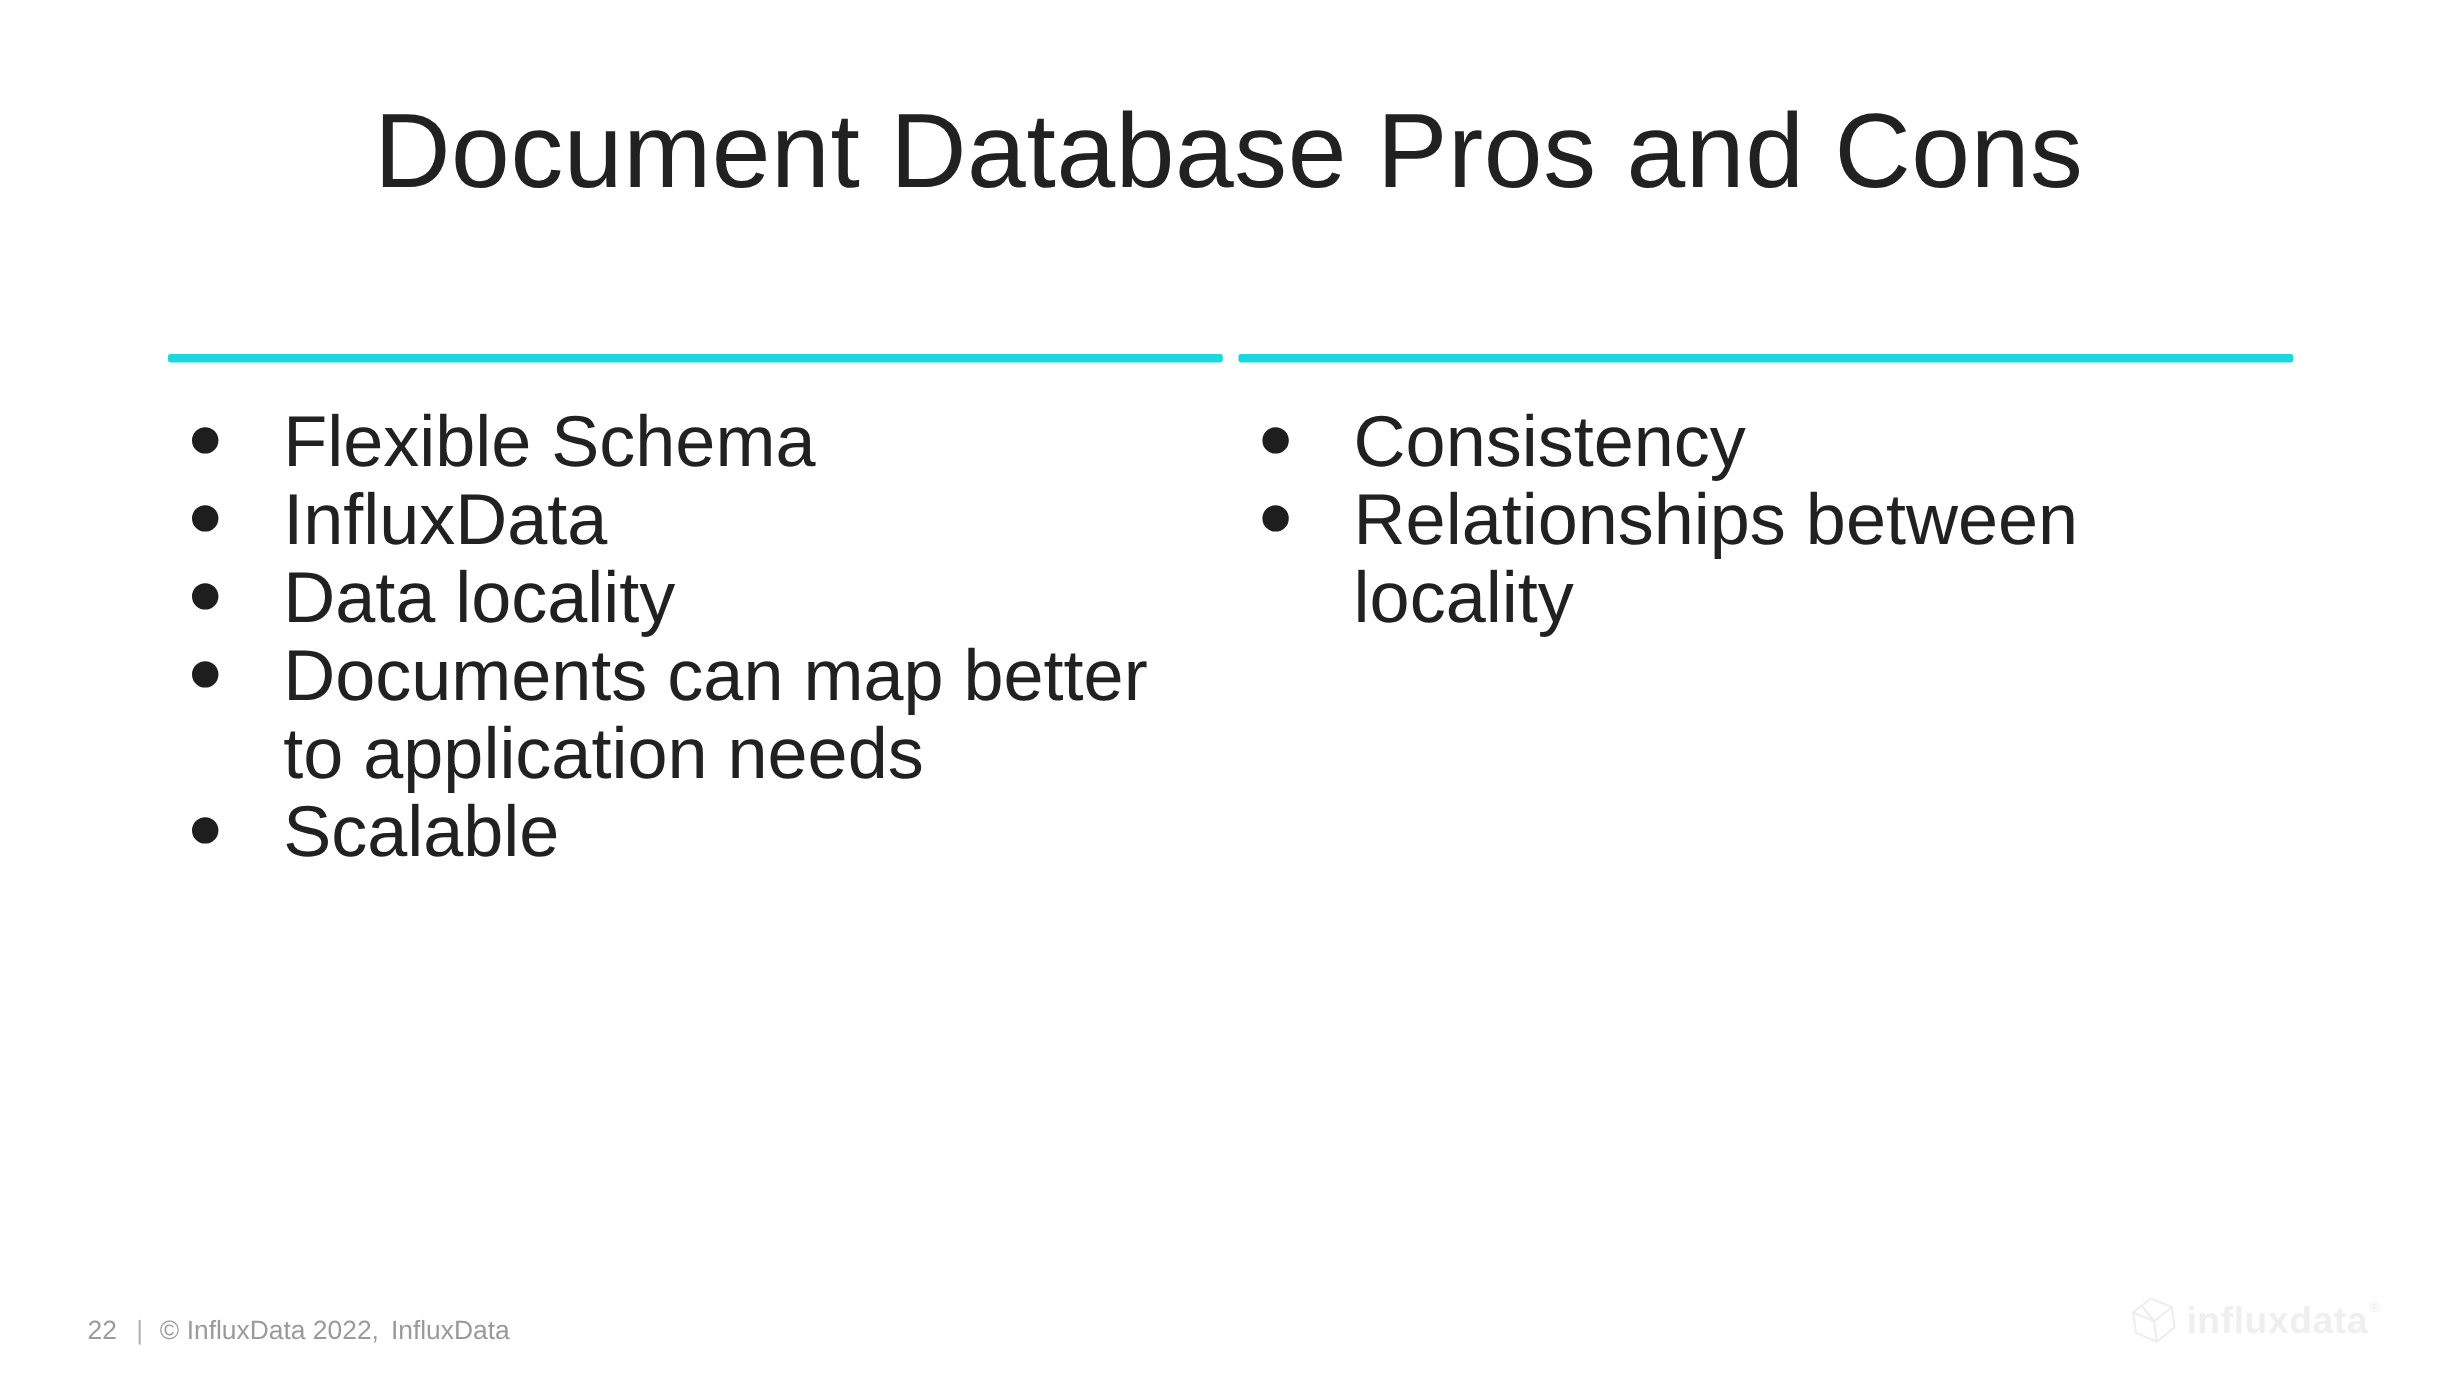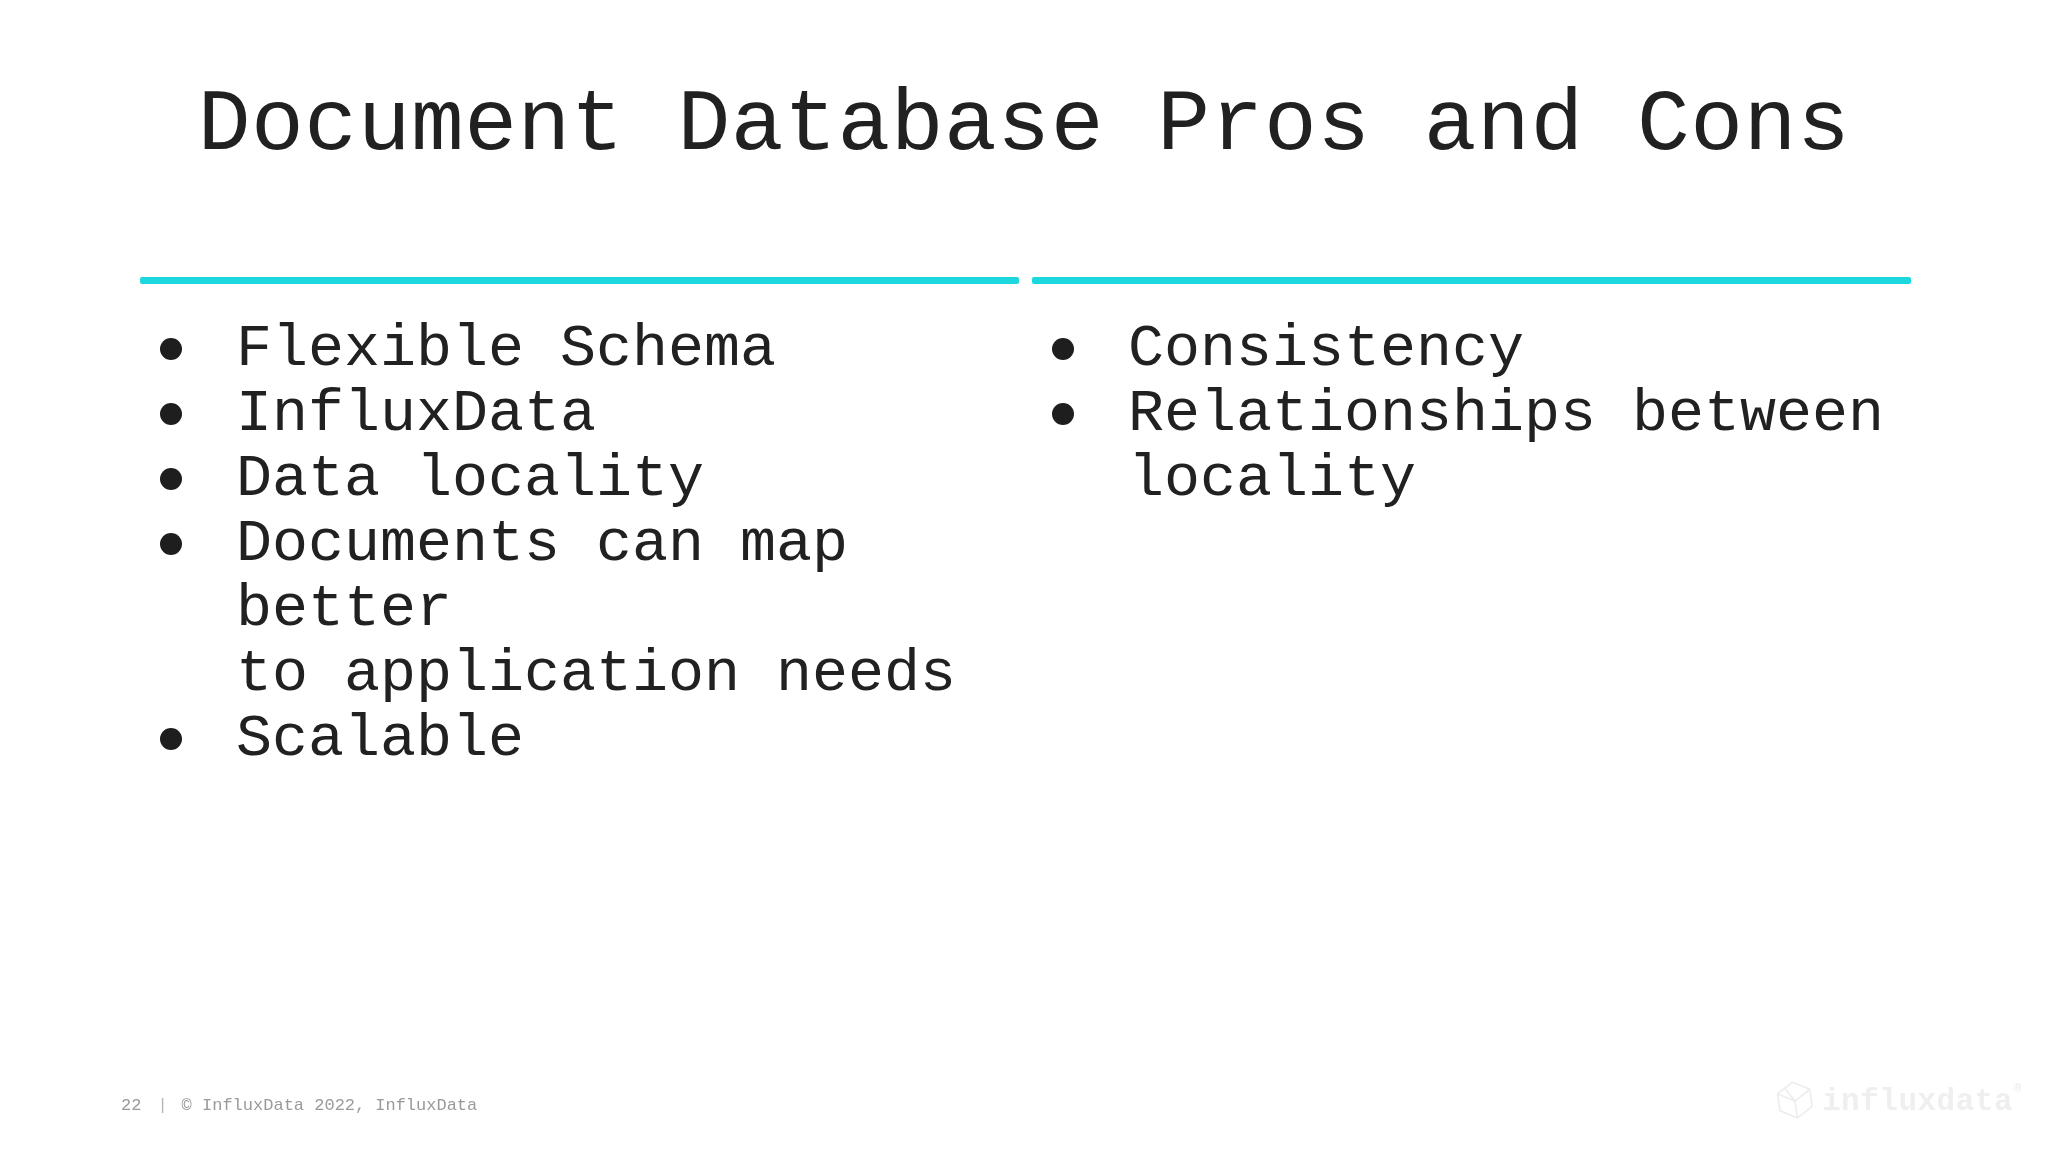--- a/index.html
+++ b/index.html
@@ -2,39 +2,39 @@
 <html style="--color-accent: #1cd8de; --color-text: #212121; --color-footer: #9a9a9a; --color-logo: #efeef1; --color-background: #ffffff;"><head>
 <meta charset="utf-8">
 <style>
   html, body { margin: 0; padding: 0; background: #ffffff; }
   .slide {
     position: relative;
     width: 2048px;
     height: 1152px;
     background: var(--color-background, #ffffff);
     overflow: hidden;
-    font-family: Liberation Mono, monospace;
+    font-family: Liberation Sans, sans-serif;
   }
   .title {
     position: absolute;
     top: 74px;
     left: 0;
     right: 0;
     margin: 0;
     text-align: center;
     font-size: 88px;
     font-weight: 400;
     letter-spacing: 0.5px;
     line-height: 1.18;
     color: var(--color-text, #1b1b1b);
   }
   .columns {
     position: absolute;
     left: 140px;
-    top: 277px;
+    top: 295px;
     width: 1771px;
     display: flex;
     gap: 13px;
   }
   .column { flex: 1 1 0; min-width: 0; }
   .rule {
     height: 7px;
     border-radius: 2px;
     background: var(--color-accent, #1cd8de);
   }
@@ -58,23 +58,22 @@
     background: #1e1e1e;
     margin: 21px 54px 0 0;
   }
   .bullet-text { white-space: pre-line; }
   .footer {
     position: absolute;
     left: 73px;
     top: 1096px;
     display: flex;
     align-items: center;
-    font-size: 17px;
+    font-size: 22px;
     color: var(--color-footer, #9a9a9a);
-    margin-left: 48px;
   }
   .footer .page { margin-right: 16px; }
   .footer .sep { margin-right: 14px; color: #b5b5b5; }
   .footer .copy { margin-right: 10px; }
   .logo {
     position: absolute;
     left: 1774px;
     top: 1080px;
     display: flex;
     align-items: center;

